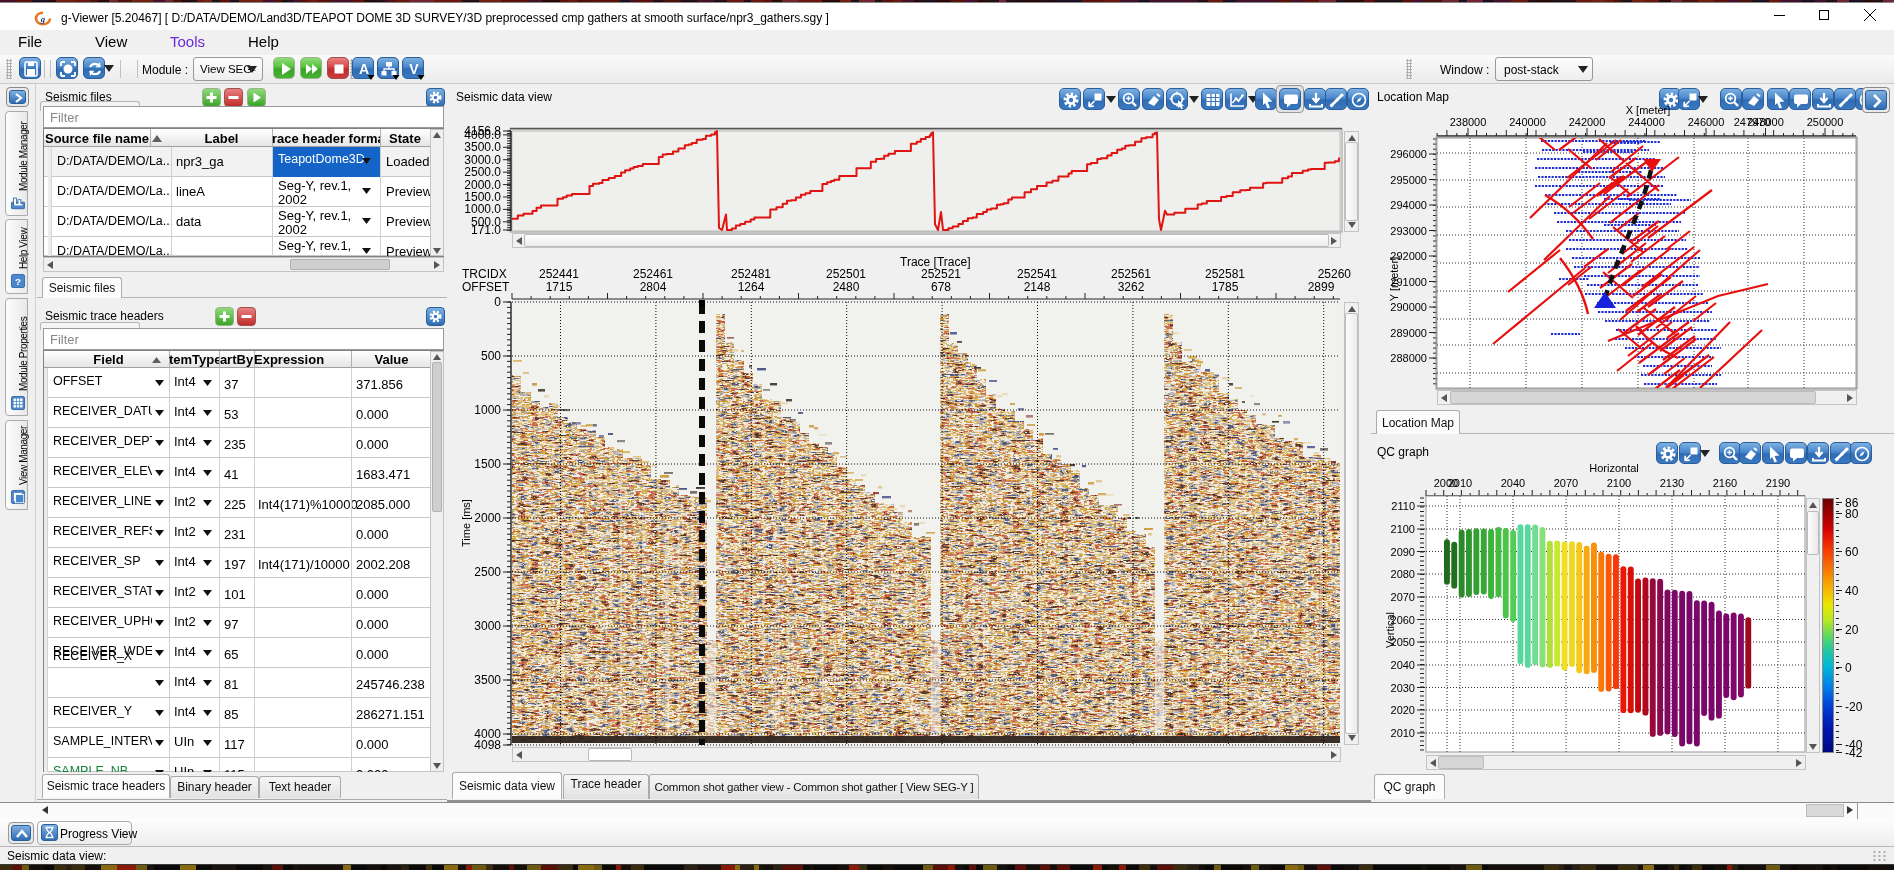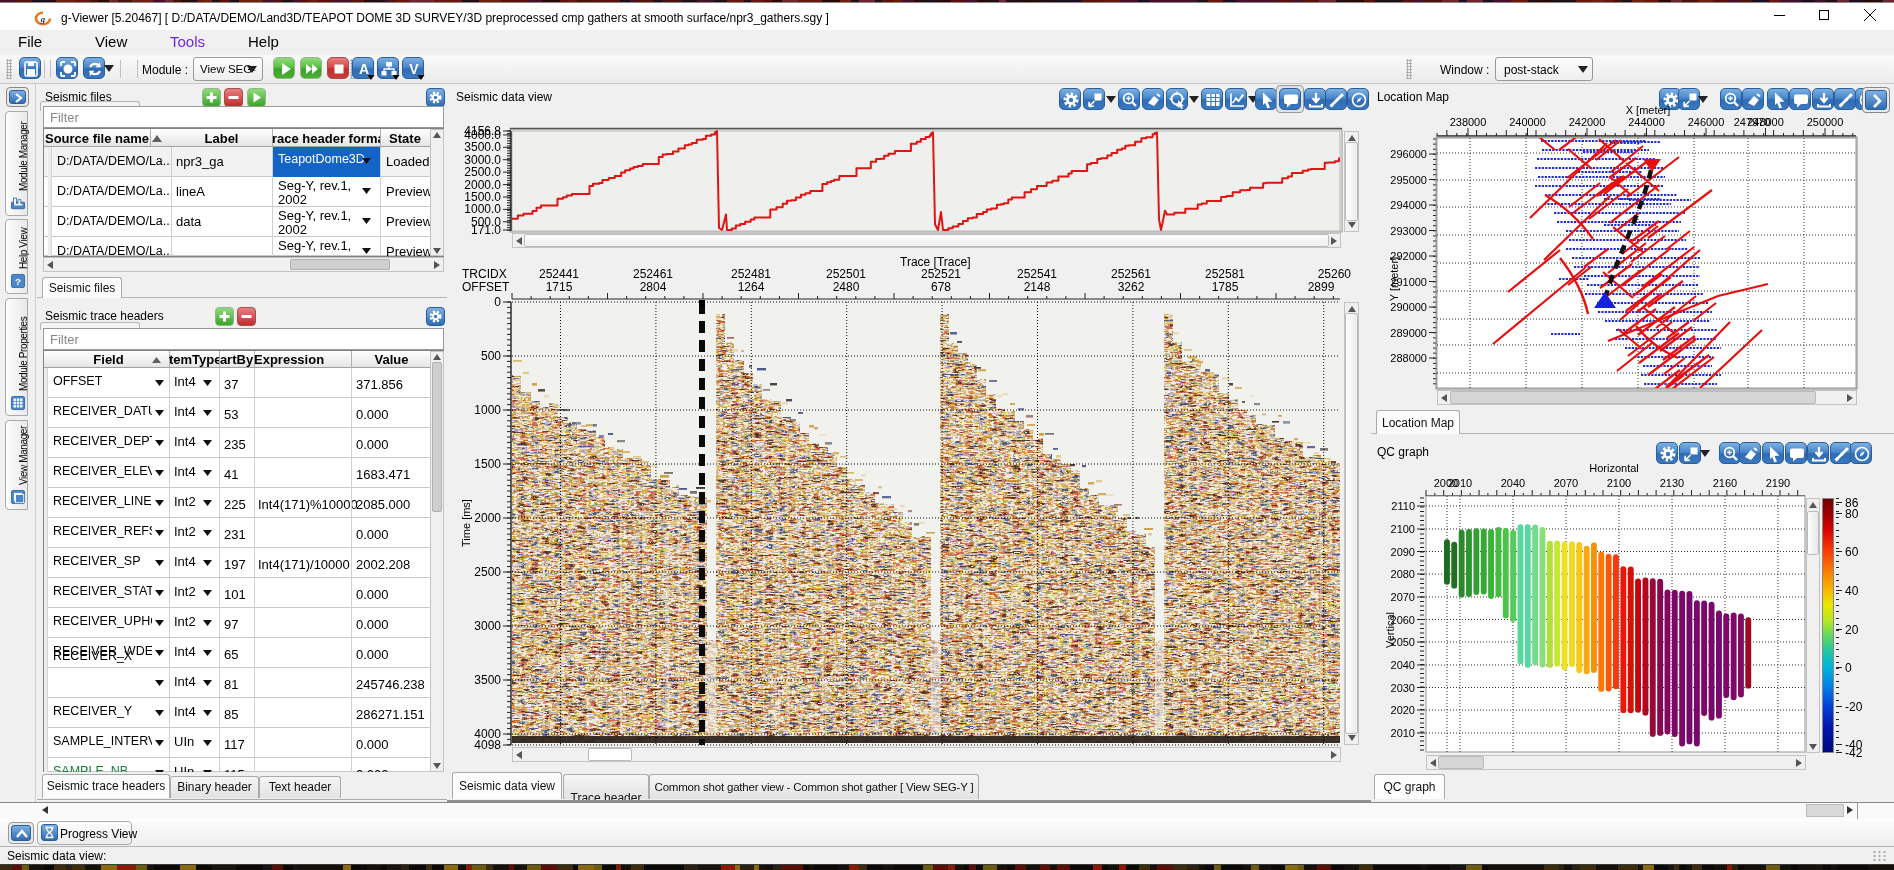--- a/index.html
+++ b/index.html
@@ -848,21 +848,21 @@
 <div class="vscroll" style="left:1344px;top:302px;width:15px;height:443px"></div>
 <svg class="abs" style="left:1348px;top:306px" width="8" height="6">
     <path d="M4 0 L8 6 L0 6 Z" fill="#555"></path>
   </svg>
 <svg class="abs" style="left:1348px;top:735px" width="8" height="6">
     <path d="M0 0 h8 L4 6 Z" fill="#555"></path>
   </svg>
 <div class="abs" style="left:1345px;top:313px;width:13px;height:421px;background:linear-gradient(90deg,#fdfdfd,#ececec);border:1px solid #bbb;border-radius:2px"></div>
 <div class="abs" style="left:453px;top:771px;width:911px;height:31px;background:#f0f0f0"></div>
 <div class="tab tabsel" style="left:452px;top:772px;width:110px;height:27px;padding-top:6px">Seismic data view</div>
-<div class="tab" style="left:563px;top:774px;width:86px;height:25px;padding-top:16px">Trace header</div>
+<div class="tab" style="left:563px;top:774px;width:86px;height:25px;padding-top:2px">Trace header</div>
 <div class="tab" style="left:649px;top:774px;width:330px;height:25px;padding-top:6px;white-space:nowrap;overflow:hidden;font-size:11.5px;letter-spacing:-0.2px">Common shot gather view - Common shot gather [ View SEG-Y ]</div>
 <div class="abs" style="left:447px;top:800px;width:1447px;height:2px;background:#909090"></div>
 <div class="abs" style="left:1371px;top:84px;width:523px;height:736px;background:#f0f0f0"></div>
 <div class="abs panel-title" style="left:1377px;top:90px">Location Map</div>
 <div class="ib" style="left:1659px;top:88px">
     <svg width="22" height="22" viewBox="0 0 22 22">
       <use href="#ic-gear"></use>
     </svg>
   </div>
 <div class="ib" style="left:1678px;top:88px">

